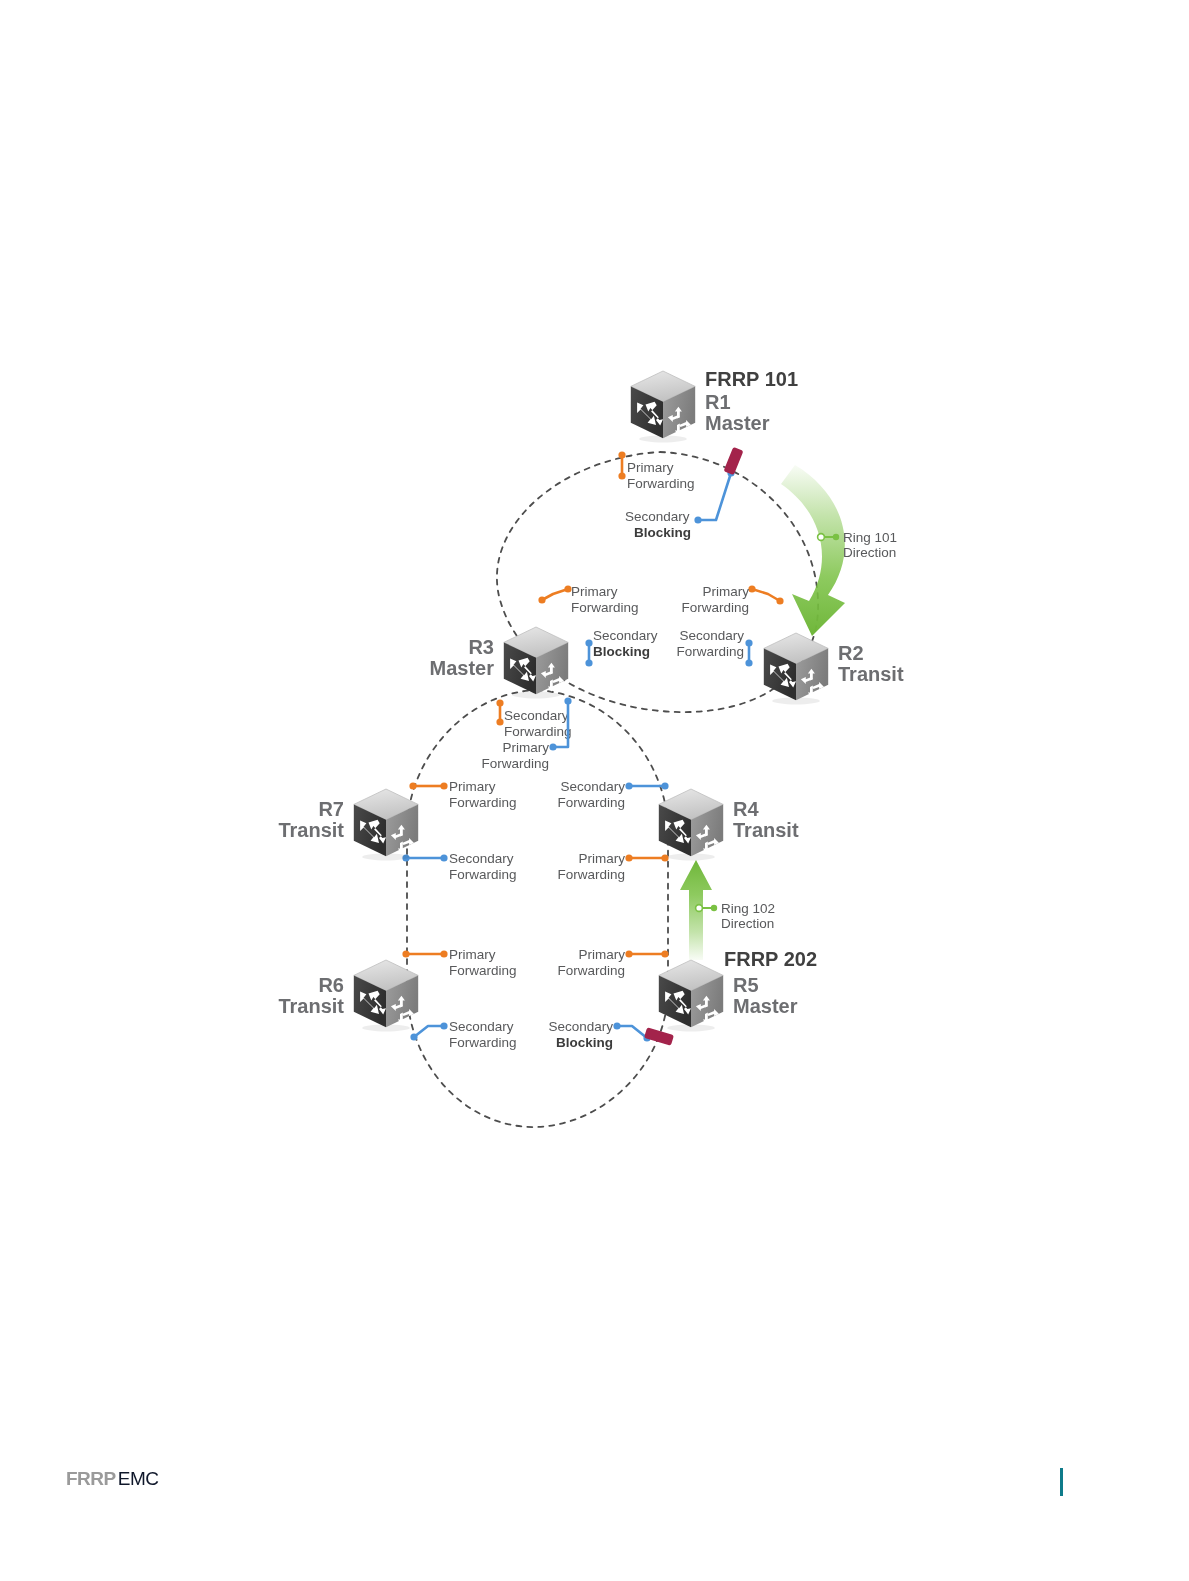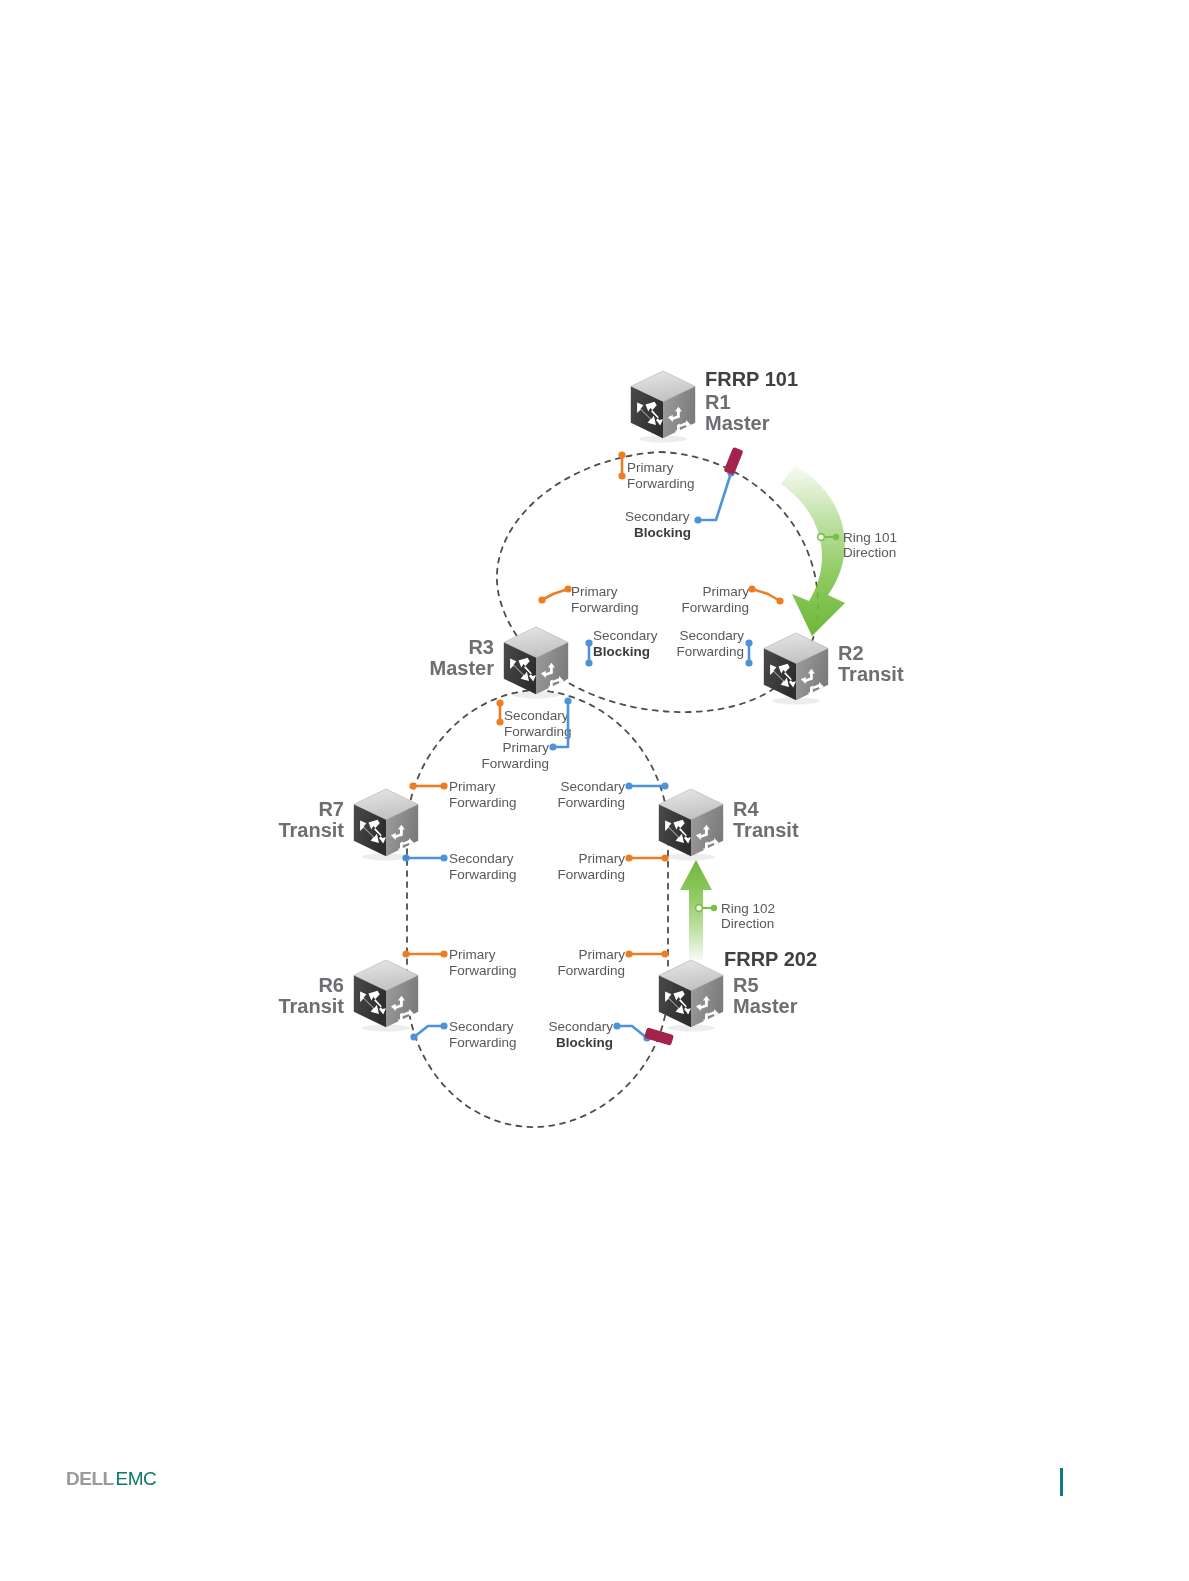--- a/index.html
+++ b/index.html
@@ -63,21 +63,21 @@
     letter-spacing: -0.5px;
     color: #a6a6a6;
     white-space: nowrap;
   }
   #footer-logo .dell {
     font-weight: bold;
     color: #9a9a9a;
   }
   #footer-logo .emc {
     font-weight: normal;
-    color: #0f766e;
+    color: #0f172a;
     margin-left: 2px;
   }
   #footer-rule {
     position: absolute;
     left: 1060px;
     top: 1468px;
     width: 3px;
     height: 28px;
     background: #0f7b8a;
   }
@@ -355,18 +355,18 @@
       <text class="node-label" x="344" y="992" text-anchor="end">R6</text>
       <text class="node-label" x="344" y="1013" text-anchor="end">Transit</text>
 
       <use href="#switchCube" x="351" y="786" width="70" height="76"></use>
       <text class="node-label" x="344" y="816" text-anchor="end">R7</text>
       <text class="node-label" x="344" y="837" text-anchor="end">Transit</text>
     </g>
   </svg>
 
   <div id="footer-logo">
-    <span class="dell">DELL</span><span class="emc">EMC</span>
+    <span class="dell">FRRP</span><span class="emc">EMC</span>
   </div>
 
   <div id="footer-rule"></div>
 
 </div>
 
 </body></html>

